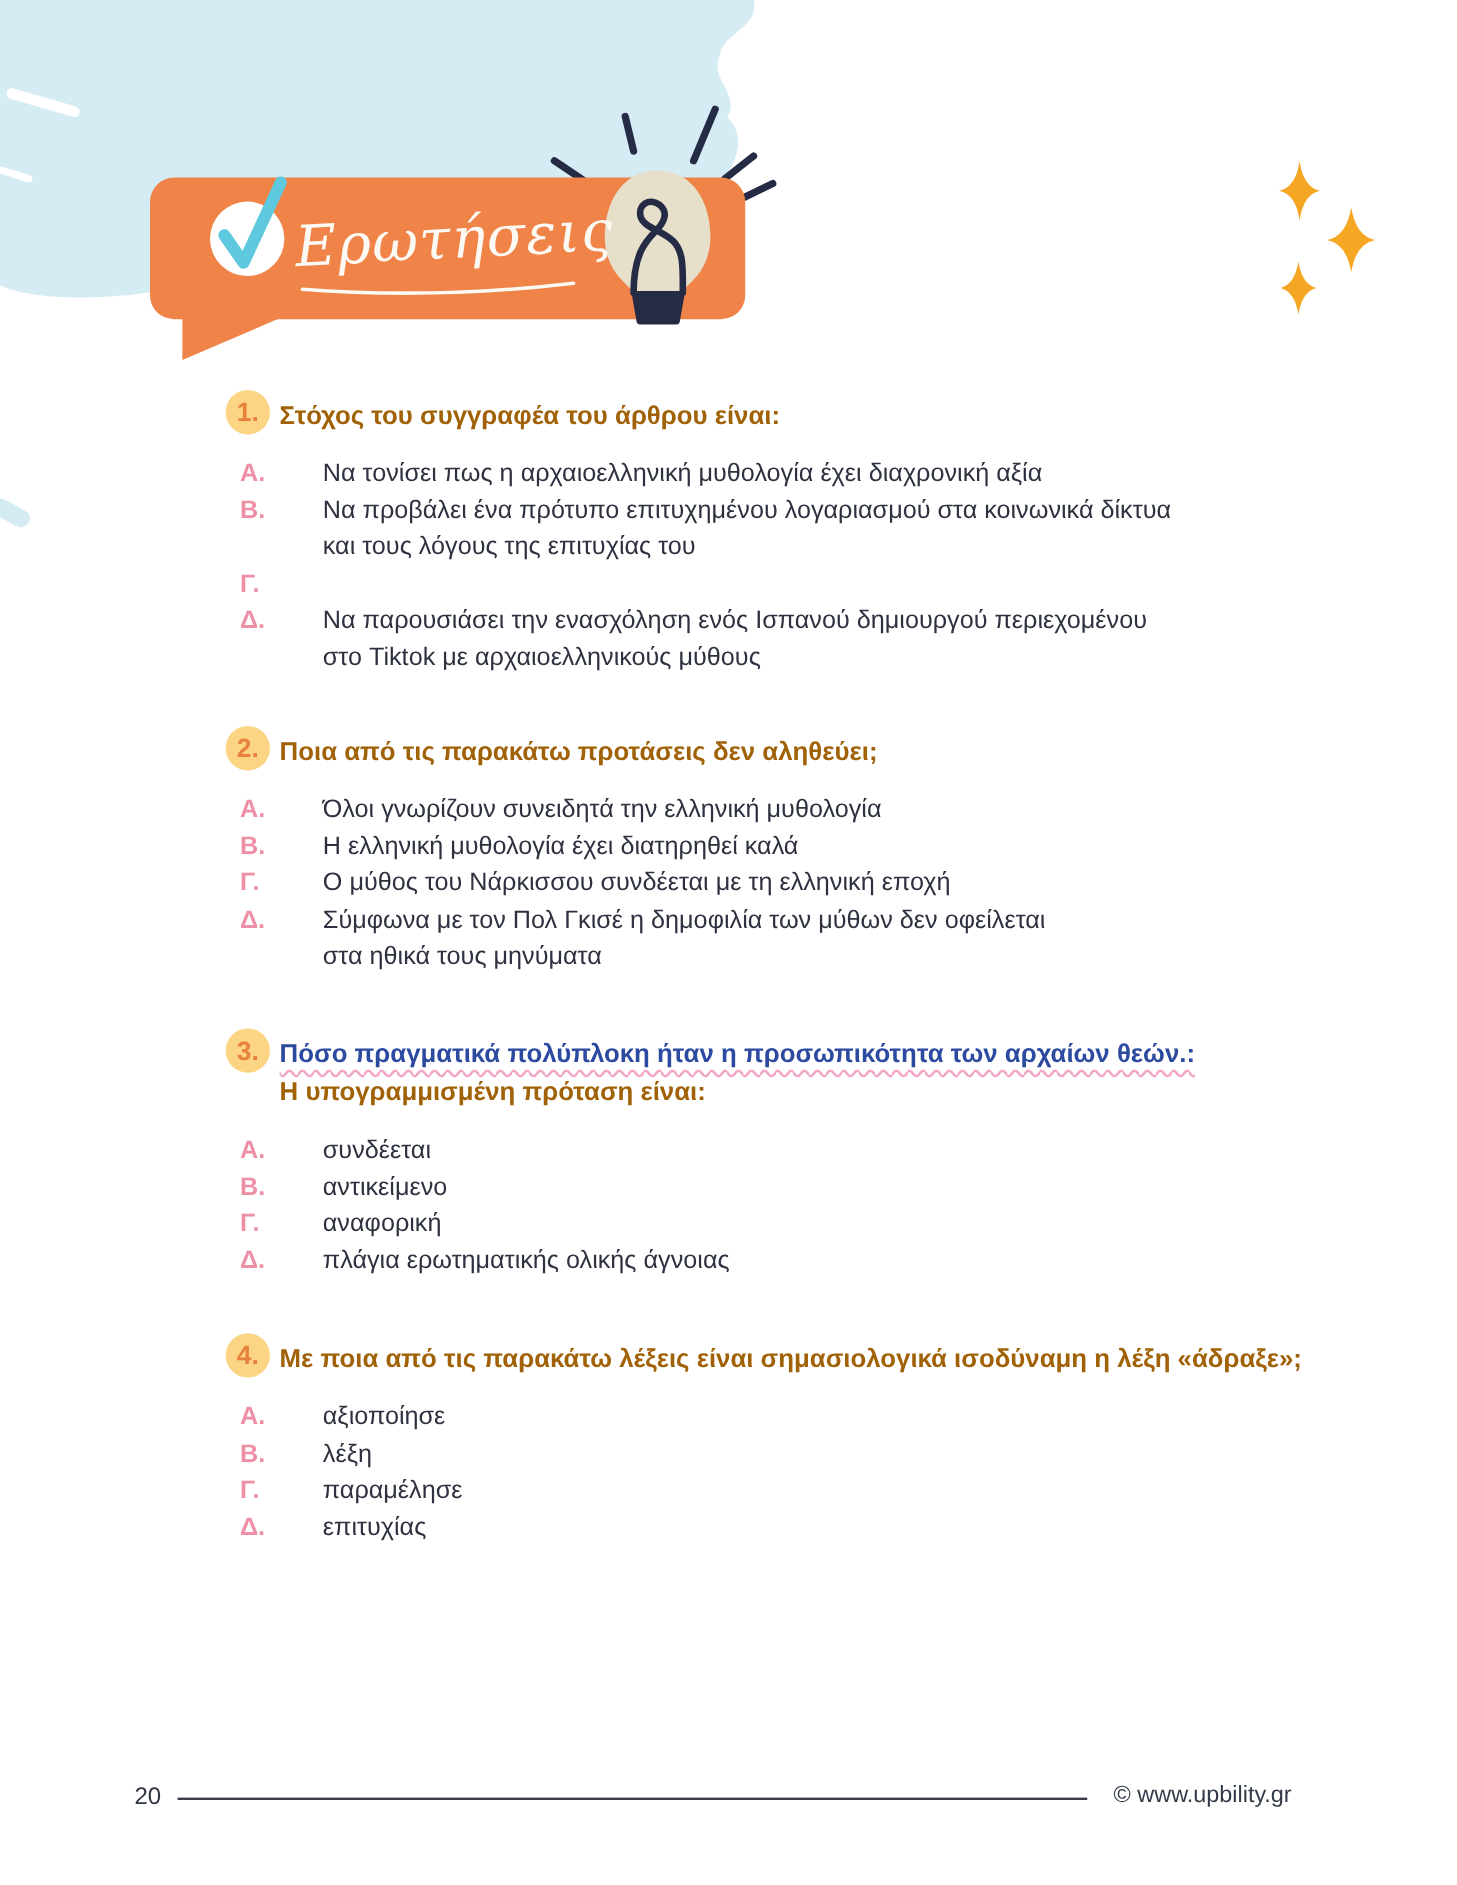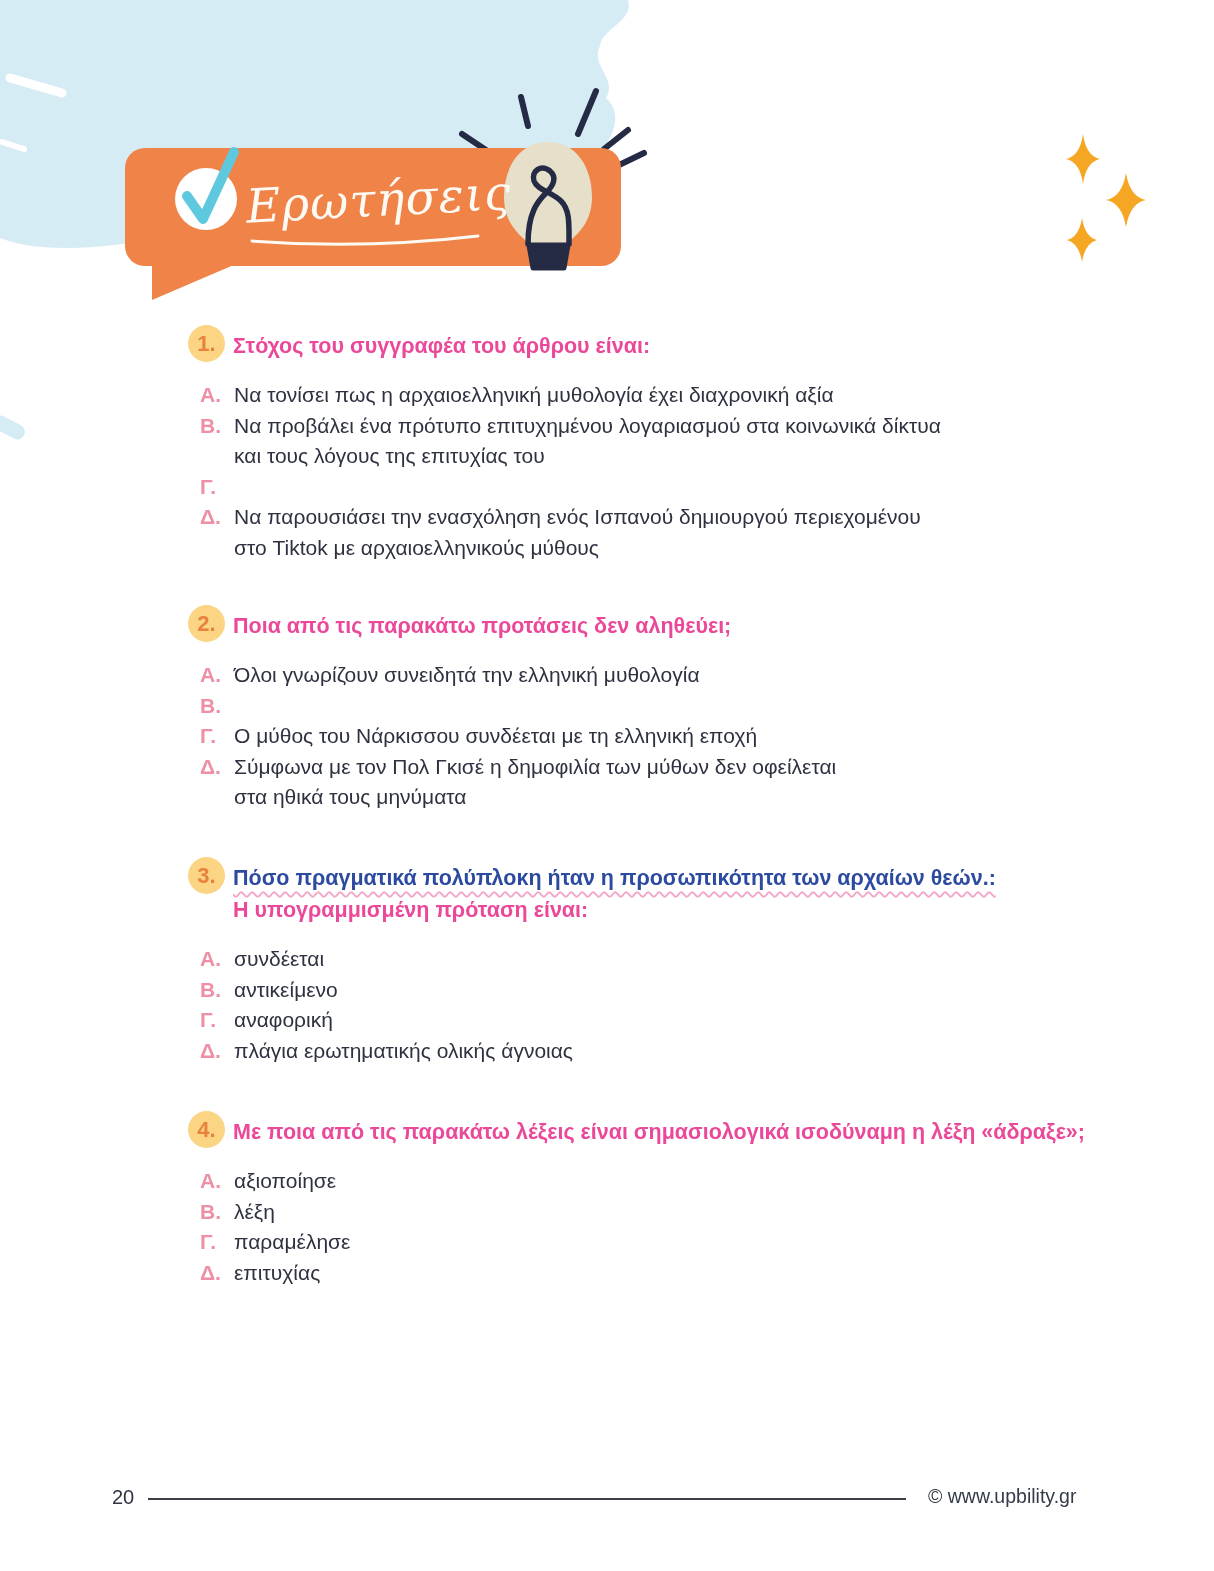--- a/index.html
+++ b/index.html
@@ -28,31 +28,31 @@
   .question { position:absolute; left:188px; width:910px; }
   .q1 { top:330px; } .q2 { top:610px; } .q3 { top:862px; } .q4 { top:1116px; }
   .q-head { display:flex; align-items:flex-start; }
   .q-num {
     flex:none; width:37px; height:37px; border-radius:50%;
     background:#FBD584; color:#E8813B;
     font-weight:bold; font-size:22px;
     display:flex; align-items:center; justify-content:center;
     margin:-5px 8px 0 0;
   }
-  .q-title { font-weight:bold; color:#ec4899; font-size:21.5px; line-height:32px; }
+  .q-title { font-weight:bold; color:#a16207; font-size:21.5px; line-height:32px; }
   .q-title-underlined {
     display:inline; font-weight:bold; color:#2C4AA0; font-size:21.5px; line-height:32px;
     text-decoration-line:underline; text-decoration-style:wavy;
     text-decoration-color:#F2A6C8; text-decoration-thickness:2px;
     text-underline-offset:6px;
   }
   .options { list-style:none; margin:18px 0 0 0; padding:0 0 0 12px; }
   .opt { display:flex; font-size:21px; line-height:30.5px; color:#2E3240; }
   .opt .letter { flex:none; width:34px; color:#EE90A5; font-weight:bold; }
-  .opt .text { white-space:pre-line; }
+  .opt .text { white-space:pre-line;margin-left:35px; }
 
   
   .footer { position:absolute; left:0; top:1480px; width:1214px; height:40px;padding-left:19px; }
   .page-number { position:absolute; left:112px; top:6px; font-size:20px; color:#2E3440; }
   .footer-rule { position:absolute; left:148px; top:18px; width:758px; height:2px; background:#3E3E48; }
   .copyright { position:absolute; left:928px; top:5px; font-size:19.5px; color:#333B49; }
 </style>
 </head>
 <body>
 
@@ -152,20 +152,21 @@
       <span class="q-num">2.</span>
       <div class="q-title">Ποια από τις παρακάτω προτάσεις δεν αληθεύει;</div>
     </div>
     <ul class="options">
       <li class="opt">
         <span class="letter">Α.</span>
         <span class="text">Όλοι γνωρίζουν συνειδητά την ελληνική μυθολογία</span>
       </li>
       <li class="opt">
         <span class="letter">Β.</span>
+        <span class="text">Η ελληνική μυθολογία έχει διατηρηθεί καλά</span>
       </li>
       <li class="opt">
         <span class="letter">Γ.</span>
         <span class="text">Ο μύθος του Νάρκισσου συνδέεται με τη ελληνική εποχή</span>
       </li>
       <li class="opt">
         <span class="letter">Δ.</span>
         <span class="text">Σύμφωνα με τον Πολ Γκισέ η δημοφιλία των μύθων δεν οφείλεται
 στα ηθικά τους μηνύματα</span>
       </li>

